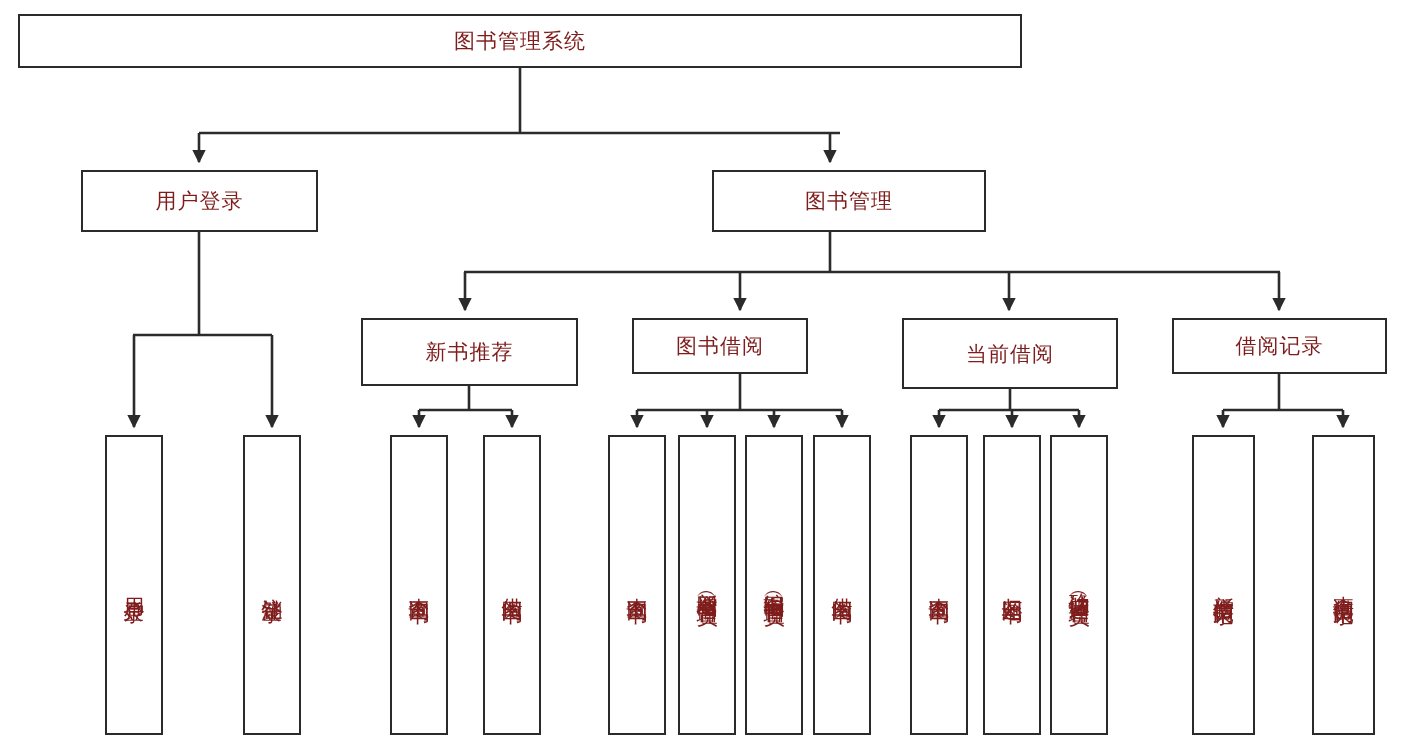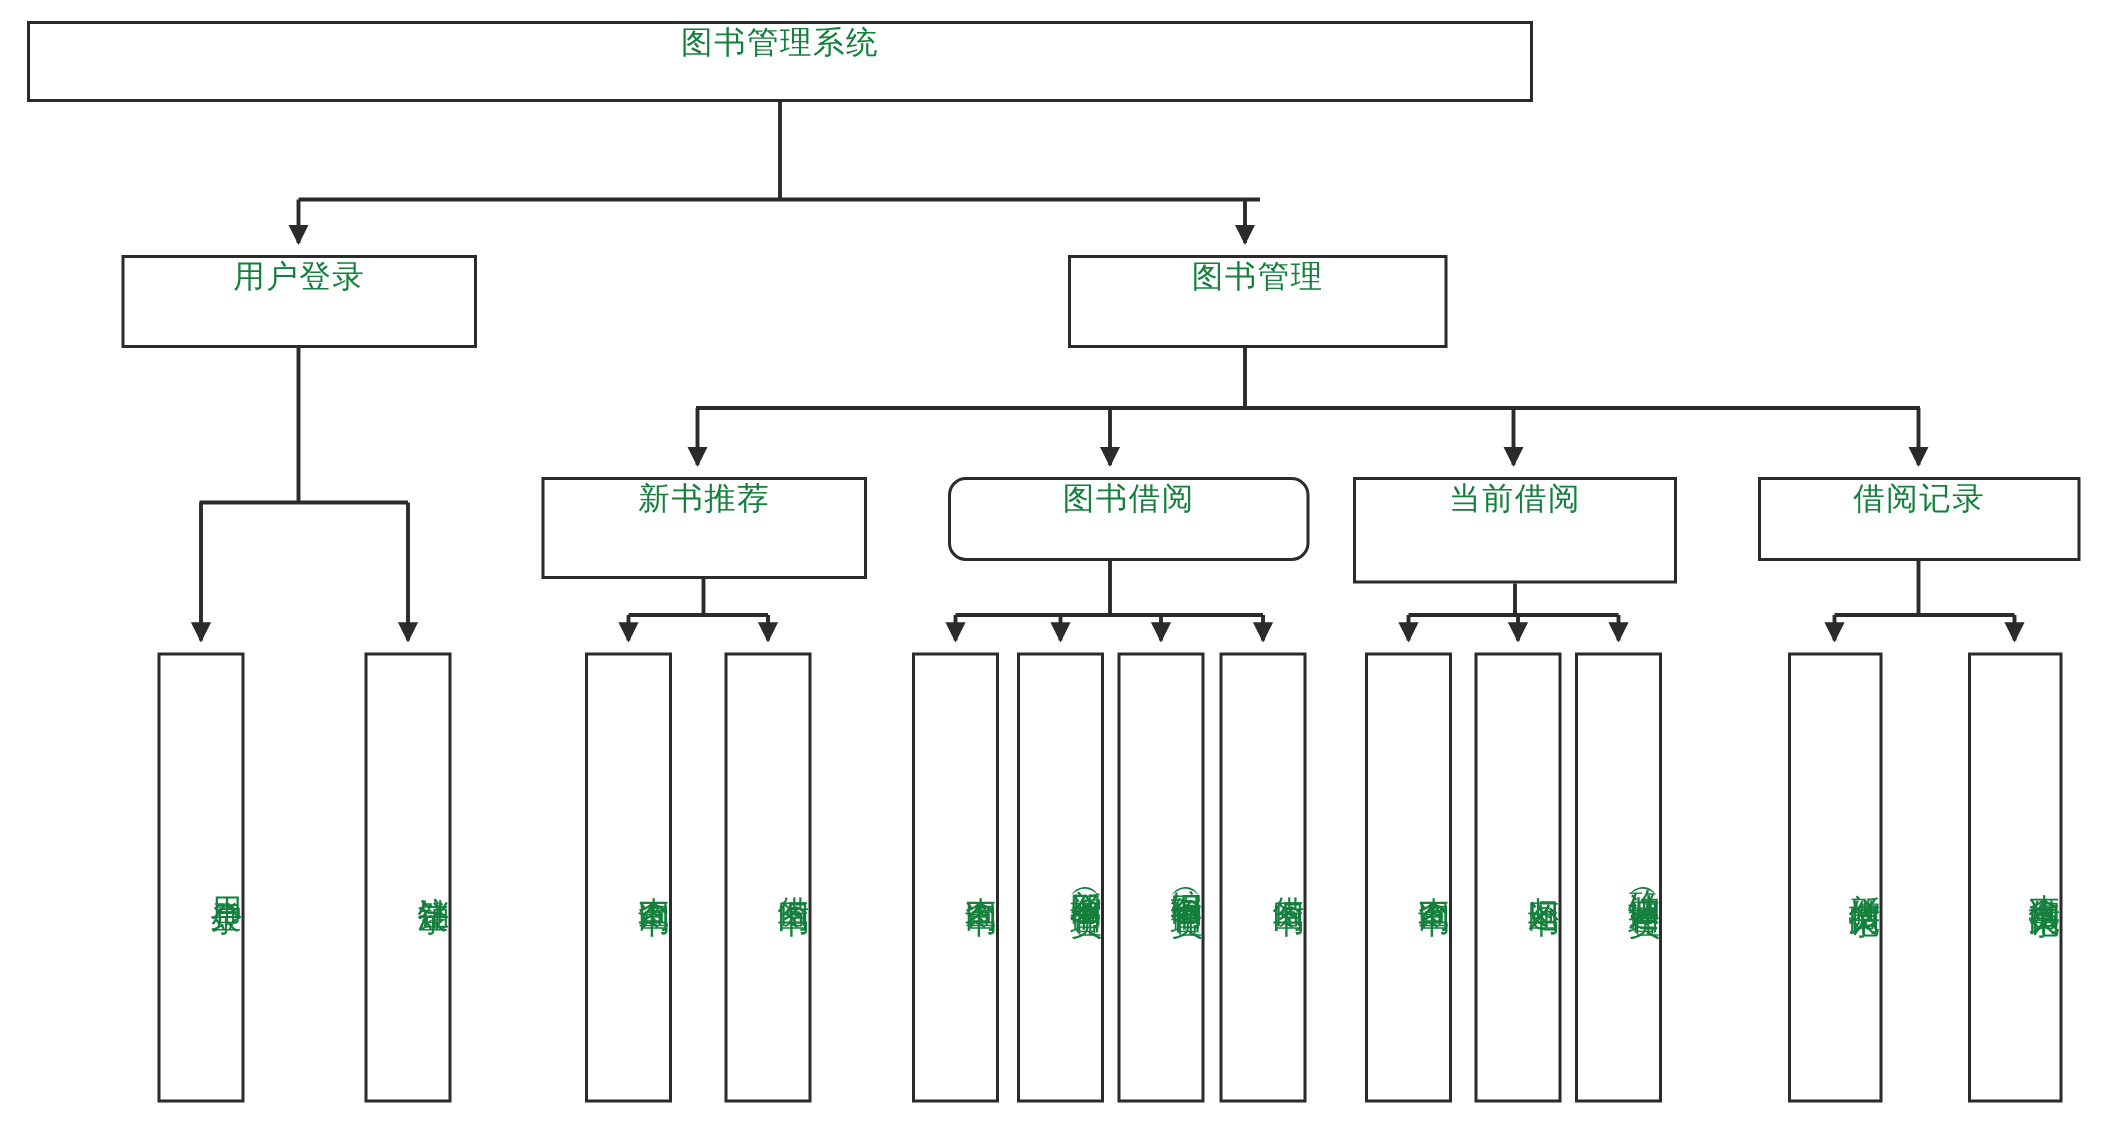--- a/index.html
+++ b/index.html
@@ -22,22 +22,23 @@
     width: 1405px;
     height: 747px;
     pointer-events: none;
   }
   .node {
     position: absolute;
     box-sizing: border-box;
     border: 2px solid #2b2b2b;
     background: #ffffff;
     display: flex;
+    align-items: center;
     justify-content: center;
-    color: #15803d;
+    color: #7f1d1d;
   }
   .node.horiz {
     font-size: 21px;
     letter-spacing: 1px;
     line-height: 1.2;
   }
   .node.vert {
     writing-mode: vertical-rl;
     text-orientation: upright;
     font-size: 21px;
@@ -115,28 +116,28 @@
     </g>
   </svg>
 
   <div class="node horiz" id="node-root" style="left: 18px; top: 14px; width: 1004px; height: 54px;">
     <span class="label">图书管理系统</span>
   </div>
 
   <div class="node horiz" id="l2-0" style="left: 81px; top: 170px; width: 237px; height: 62px;">
     <span class="label">用户登录</span>
   </div>
-  <div class="node horiz" id="l2-1" style="left: 712px; top: 170px; width: 253px; height: 62px;">
+  <div class="node horiz" id="l2-1" style="left: 712px; top: 170px; width: 274px; height: 62px;">
     <span class="label">图书管理</span>
   </div>
 
   <div class="node horiz" id="l3-0" style="left: 361px; top: 318px; width: 217px; height: 68px;">
     <span class="label">新书推荐</span>
   </div>
-  <div class="node horiz" id="l3-1" style="left: 632px; top: 318px; width: 241px; height: 56px; border-radius: 12px;">
+  <div class="node horiz" id="l3-1" style="left: 632px; top: 318px; width: 176px; height: 56px;">
     <span class="label">图书借阅</span>
   </div>
   <div class="node horiz" id="l3-2" style="left: 902px; top: 318px; width: 216px; height: 71px;">
     <span class="label">当前借阅</span>
   </div>
   <div class="node horiz" id="l3-3" style="left: 1172px; top: 318px; width: 215px; height: 56px;">
     <span class="label">借阅记录</span>
   </div>
 
   <div class="node vert" id="lf-0" style="left: 105px; top: 435px; width: 58px; height: 300px;">

